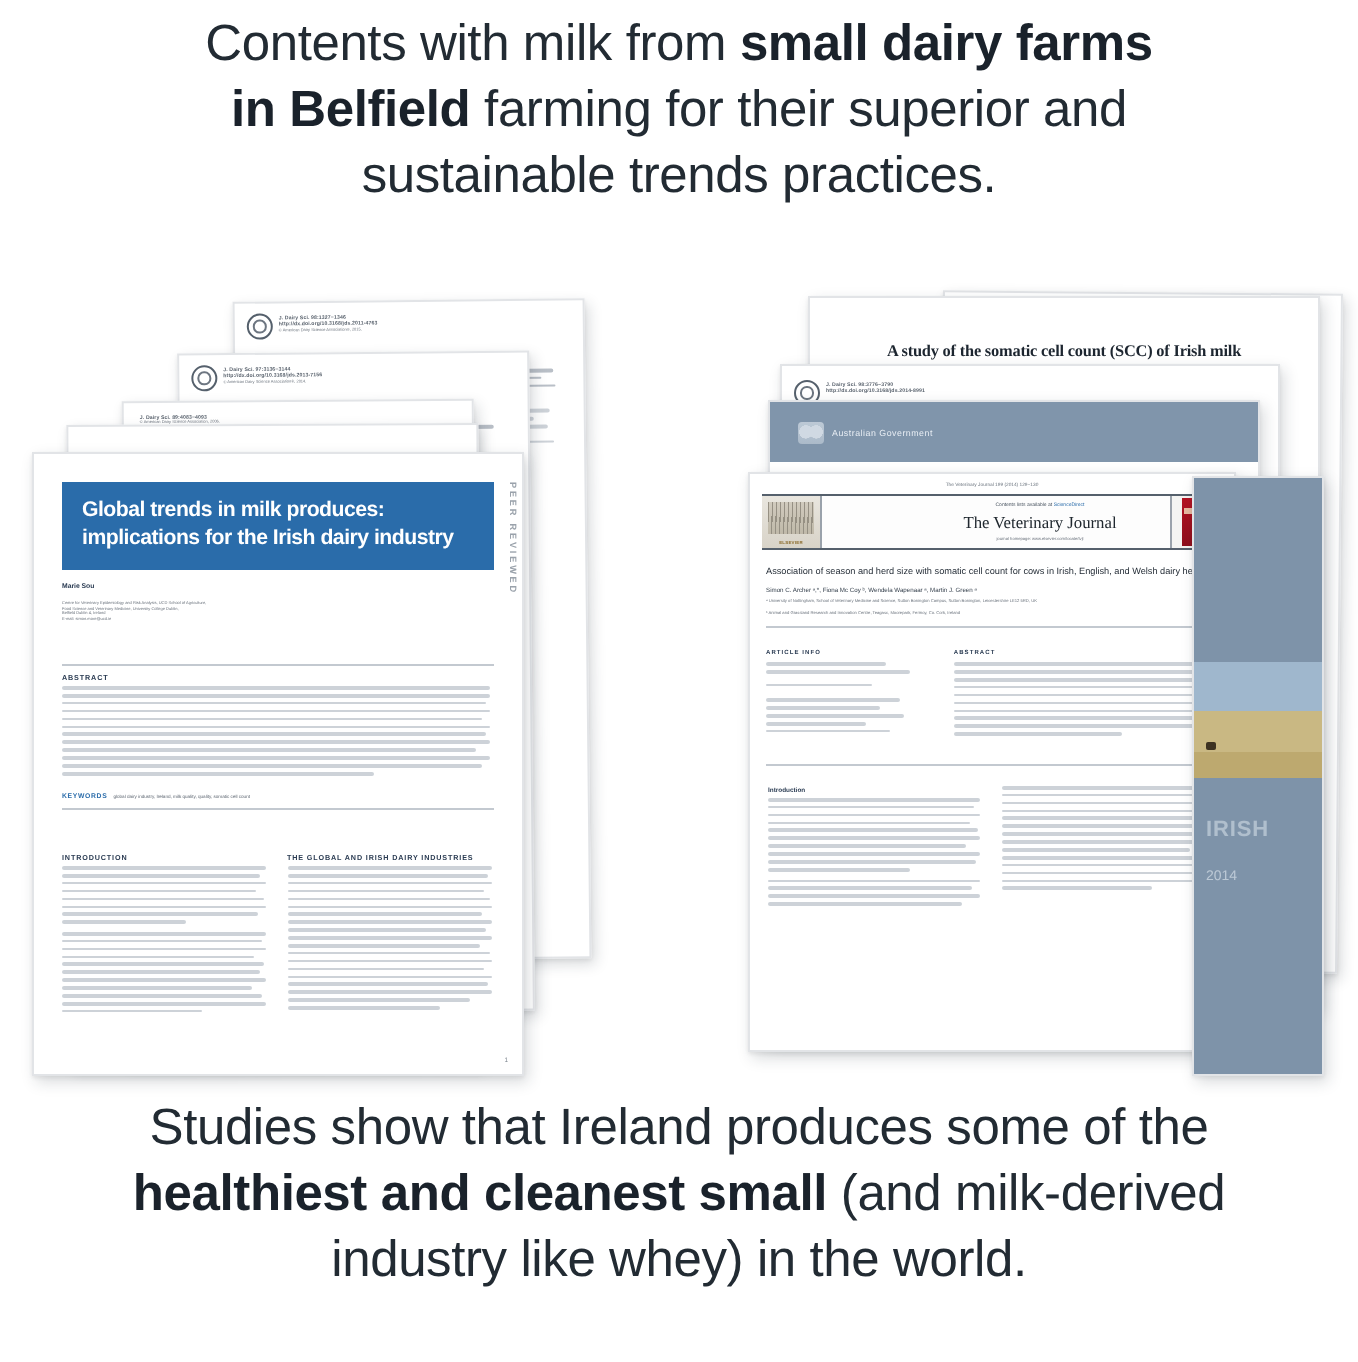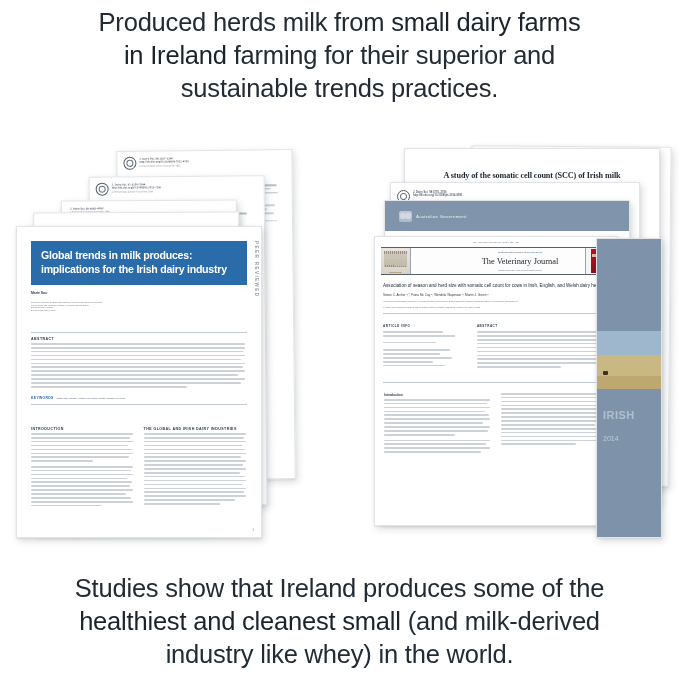--- a/index.html
+++ b/index.html
@@ -16,23 +16,23 @@
   .headline {
     position: absolute; left: 0; width: 679px;
     text-align: center;
     color: #222b33;
     font-size: 25.5px;
     line-height: 33px;
     font-weight: 400;
     letter-spacing: -0.2px;
     padding: 0 6px;
   }
-  .headline b { font-weight: 400; color: #1a222b; }
+  .headline b { font-weight: 700; color: #1a222b; }
   #headline-top { top: 6px; }
-  #headline-bottom { top: 572px; }
+  #headline-bottom { top: 548px; }
 
   
   .stack { position: absolute; }
   .sheet {
     position: absolute;
     background: #ffffff;
     border: 1px solid #e2e4e7;
     box-shadow: 2px 3px 7px rgba(30,40,55,0.17), 0 1px 2px rgba(0,0,0,0.07);
     overflow: hidden;
   }
@@ -177,22 +177,22 @@
   .photo-num { position:absolute; left:6px; top:196px; font-size:7px; color:#e6edf3; opacity:.6; }
 
   .pagenum { position:absolute; right:7px; bottom:5px; font-size:3.2px; color:#7c858f; }
 </style>
 </head>
 <body>
 
 <div class="page">
 
   <div class="headline" id="headline-top">
-    <span>Produced herds milk from </span><b>small dairy farms</b><br>
-    <b>in Ireland</b><span> farming for their superior and</span><br>
+    <span>Contents with milk from </span><b>small dairy farms</b><br>
+    <b>in Belfield</b><span> farming for their superior and</span><br>
     <span>sustainable trends practices.</span>
   </div>
 
   <div class="stack">
 
     <div class="sheet" id="lp1">
       <div class="cite-row">
         <div class="seal"></div>
         <div class="cite-txt">
           <div class="tiny" style="font-weight:700">J. Dairy Sci. 98:1327−1346</div>

